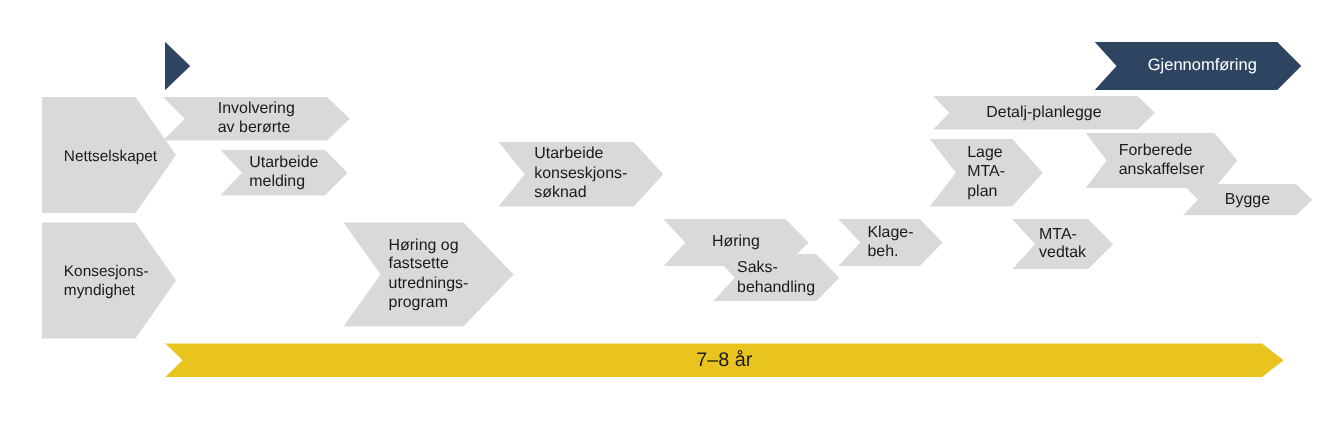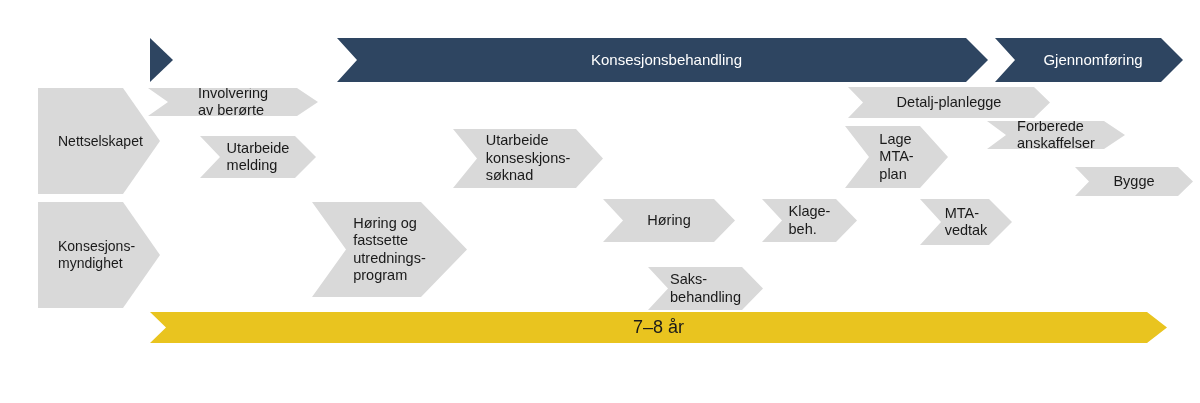--- a/index.html
+++ b/index.html
@@ -50,38 +50,35 @@
   }
 </style>
 </head>
 <body>
 
 <div id="diagram">
 
   <div class="tip" style="left:150px; top:38px; width:23px; height:44px;"></div>
 
 
-  <div class="arrow navy" style="left:337px; top:38px; width:651px; height:44px; --n:20px; --p:22px;">
-    <span class="lbl">Konsesjonsbehandling</span>
-  </div>
 
   <div class="arrow navy" style="left:995px; top:38px; width:188px; height:44px; --n:20px; --p:22px;">
     <span class="lbl">Gjennomføring</span>
   </div>
 
   <div class="arrow rowlabel" style="left:38px; top:88px; width:122px; height:106px;">
     <span class="lbl">Nettselskapet</span>
   </div>
 
   <div class="arrow rowlabel" style="left:38px; top:202px; width:122px; height:106px;">
     <span class="lbl">Konsesjons-
 myndighet</span>
   </div>
 
-  <div class="arrow gray" style="left:148px; top:88px; width:170px; height:28px; --n:20px; --p:21px;">
+  <div class="arrow gray" style="left:148px; top:88px; width:170px; height:40px; --n:20px; --p:21px;">
     <span class="lbl">Involvering
 av berørte</span>
   </div>
 
   <div class="arrow gray" style="left:200px; top:136px; width:116px; height:42px; --n:20px; --p:21px;">
     <span class="lbl">Utarbeide
 melding</span>
   </div>
 
 
@@ -94,41 +91,41 @@
   <div class="arrow gray" style="left:848px; top:87px; width:202px; height:31px; --n:15px; --p:16px;">
     <span class="lbl">Detalj-planlegge</span>
   </div>
 
   <div class="arrow gray" style="left:845px; top:126px; width:103px; height:62px; --n:24px; --p:28px;">
     <span class="lbl">Lage
 MTA-
 plan</span>
   </div>
 
-  <div class="arrow gray" style="left:987px; top:121px; width:138px; height:28px; --n:19px; --p:21px;">
+  <div class="arrow gray" style="left:987px; top:121px; width:138px; height:50px; --n:19px; --p:21px;">
     <span class="lbl">Forberede
 anskaffelser</span>
   </div>
 
   <div class="arrow gray" style="left:1075px; top:167px; width:118px; height:29px; --n:14px; --p:15px;">
     <span class="lbl">Bygge</span>
   </div>
 
   <div class="arrow gray" style="left:603px; top:199px; width:132px; height:43px; --n:20px; --p:21px;">
     <span class="lbl">Høring</span>
   </div>
 
   <div class="arrow gray" style="left:312px; top:202px; width:155px; height:95px; --n:34px; --p:46px;">
     <span class="lbl">Høring og
 fastsette
 utrednings-
 program</span>
   </div>
 
-  <div class="arrow gray" style="left:648px; top:267px; width:115px; height:43px; --n:20px; --p:21px;">
+  <div class="arrow gray" style="left:648px; top:231px; width:115px; height:43px; --n:20px; --p:21px;">
     <span class="lbl">Saks-
 behandling</span>
   </div>
 
   <div class="arrow gray" style="left:762px; top:199px; width:95px; height:43px; --n:20px; --p:21px;">
     <span class="lbl">Klage-
 beh.</span>
   </div>
 
   <div class="arrow gray" style="left:920px; top:199px; width:92px; height:46px; --n:21px; --p:23px;">

